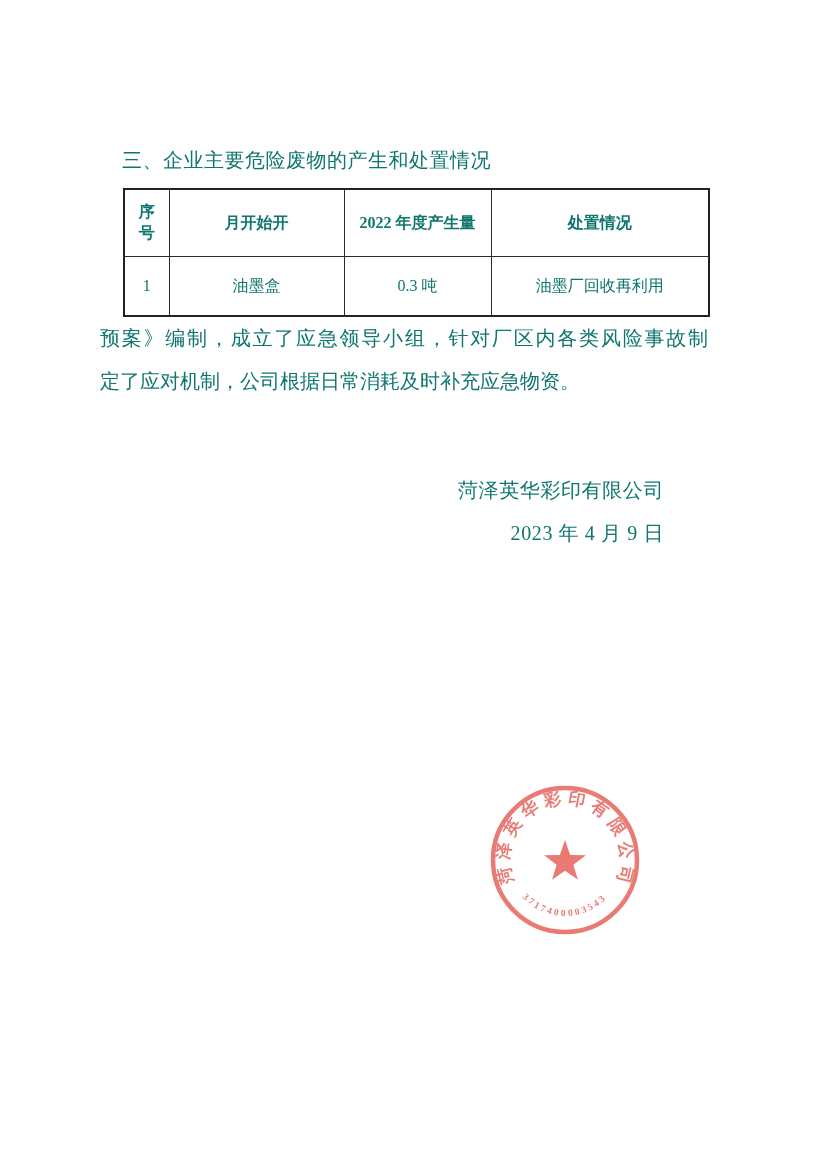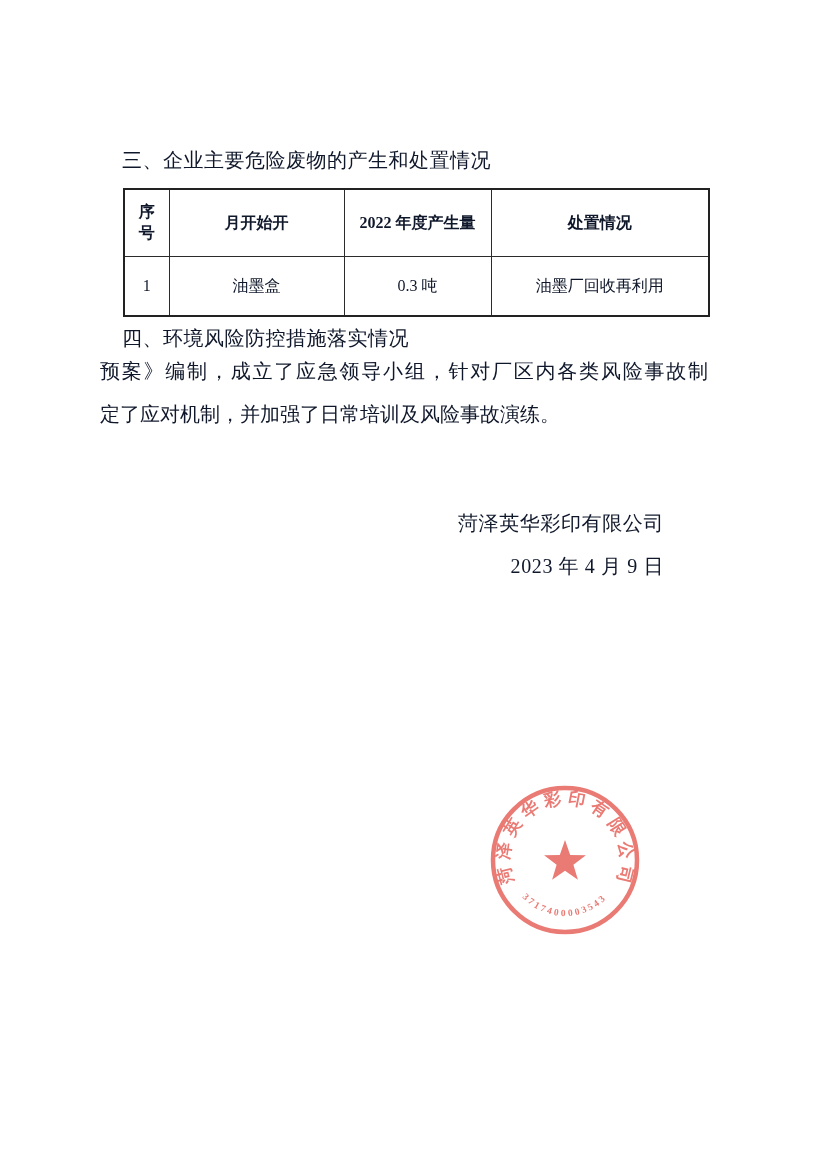--- a/index.html
+++ b/index.html
@@ -7,21 +7,21 @@
     padding: 0;
     background: #ffffff;
   }
   .page {
     position: relative;
     width: 827px;
     height: 1030px;
     background: #ffffff;
     overflow: hidden;
     font-family: "Liberation Serif", "DejaVu Serif", serif;
-    color: #0f172a;
+    color: #0f766e;
   }
   .content {
     position: absolute;
     left: 100px;
     top: 0;
     width: 608px;
   }
   .heading {
     font-size: 20px;
     line-height: 24px;
@@ -117,26 +117,25 @@
       <tbody>
         <tr>
           <td>1</td>
           <td>油墨盒</td>
           <td>0.3 吨</td>
           <td>油墨厂回收再利用</td>
         </tr>
       </tbody>
     </table>
 
-    <div class="heading h4">四、环境风险防控措施落实情况</div>
 
 
     <div class="para p2">
       <div class="line">预案》编制，成立了应急领导小组，针对厂区内各类风险事故制</div>
-      <div class="line last">定了应对机制，并加强了日常培训及风险事故演练。</div>
+      <div class="line last">定了应对机制，公司根据日常消耗及时补充应急物资。</div>
     </div>
 
 
     <div class="signature">
       <div>菏泽英华彩印有限公司</div>
       <div>2023 年 4 月 9 日</div>
     </div>
 
   </div>
 

